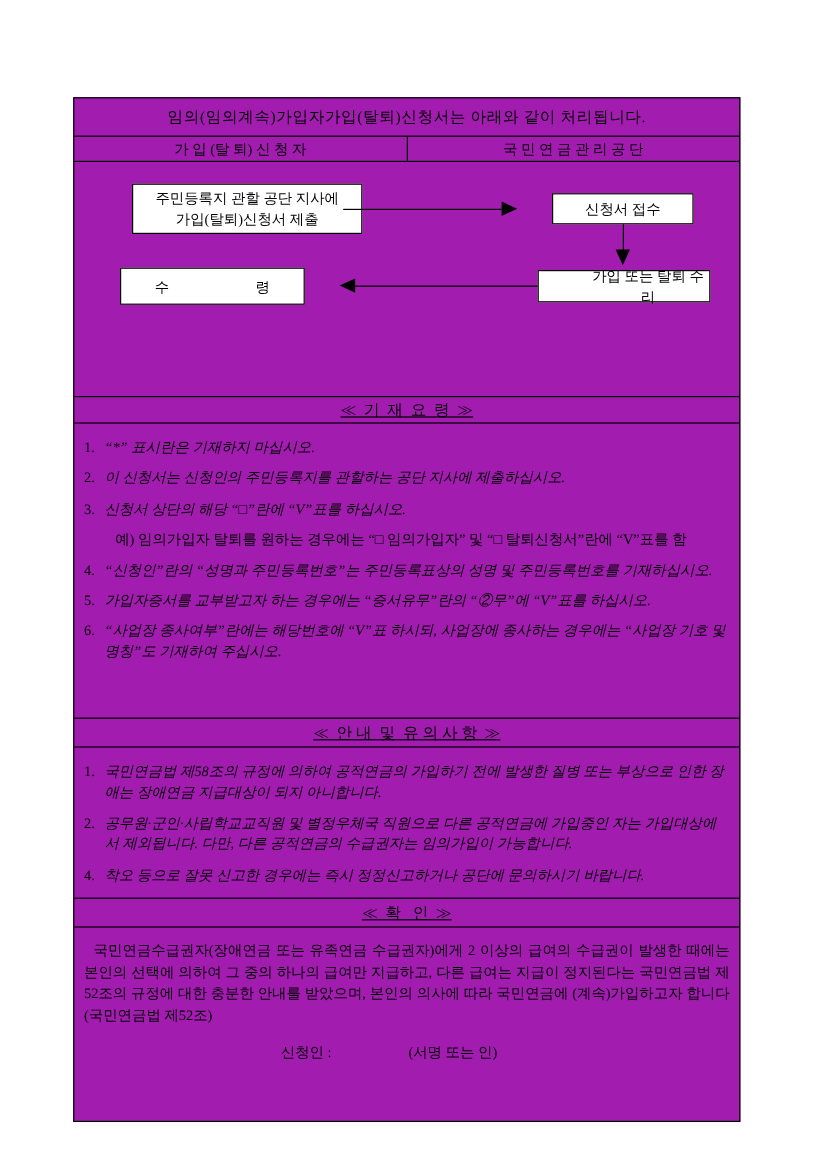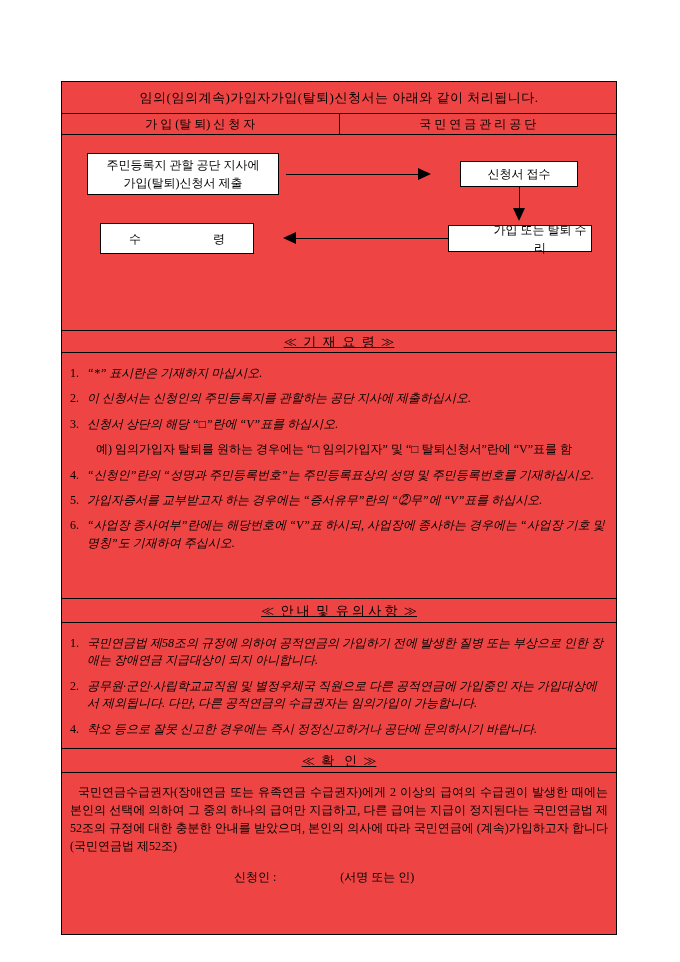--- a/index.html
+++ b/index.html
@@ -5,38 +5,38 @@
   * { margin:0; padding:0; box-sizing:border-box; }
   html, body { width:680px; height:962px; background:#ffffff; }
   body {
     position:relative;
     font-family:"Liberation Serif","DejaVu Serif",serif;
     color:#000;
   }
   .form-box {
     position:absolute; left:61px; top:81px;
     width:556px; height:854px;
-    border:1px solid #000; background:#ef4444;
+    border:1px solid #000; background:#a21caf;
   }
   .title-row {
     height:32px; border-bottom:1px solid #000;
     display:flex; align-items:center; justify-content:center;
     font-size:13px; letter-spacing:0.5px;
   }
   .col-headers { display:flex; height:21px; border-bottom:1px solid #000; font-size:12px; }
   .col-headers > div { flex:1; display:flex; align-items:center; justify-content:center; white-space:pre; }
   .col-left { border-right:1px solid #000; }
 
   .flowchart { position:relative; height:196px; border-bottom:1px solid #000; }
   .fbox {
     position:absolute; border:1px solid #000; background:#fff;
     display:flex; flex-direction:column; align-items:center; justify-content:center;
     font-size:12px; text-align:center; line-height:1.5;
   }
-  .fbox-submit  { left:25px;  top:18px; width:192px; height:42px; }
+  .fbox-submit  { left:48px;  top:18px; width:192px; height:42px; }
   .fbox-receive { left:398px; top:26px; width:118px; height:26px; }
   .fbox-accept  { left:386px; top:90px; width:144px; height:27px;padding-left:40px; }
   .fbox-receipt { left:38px;  top:88px; width:154px; height:31px; white-space:pre; }
 
   .hline { position:absolute; background:#000; height:1px; }
   .vline { position:absolute; background:#000; width:1px; }
   .line-right { left:224px; top:39px; width:132px; }
   .line-down  { left:457px; top:52px; height:22px; }
   .line-left  { left:234px; top:103px; width:152px; }
   .tri { position:absolute; width:0; height:0; }

